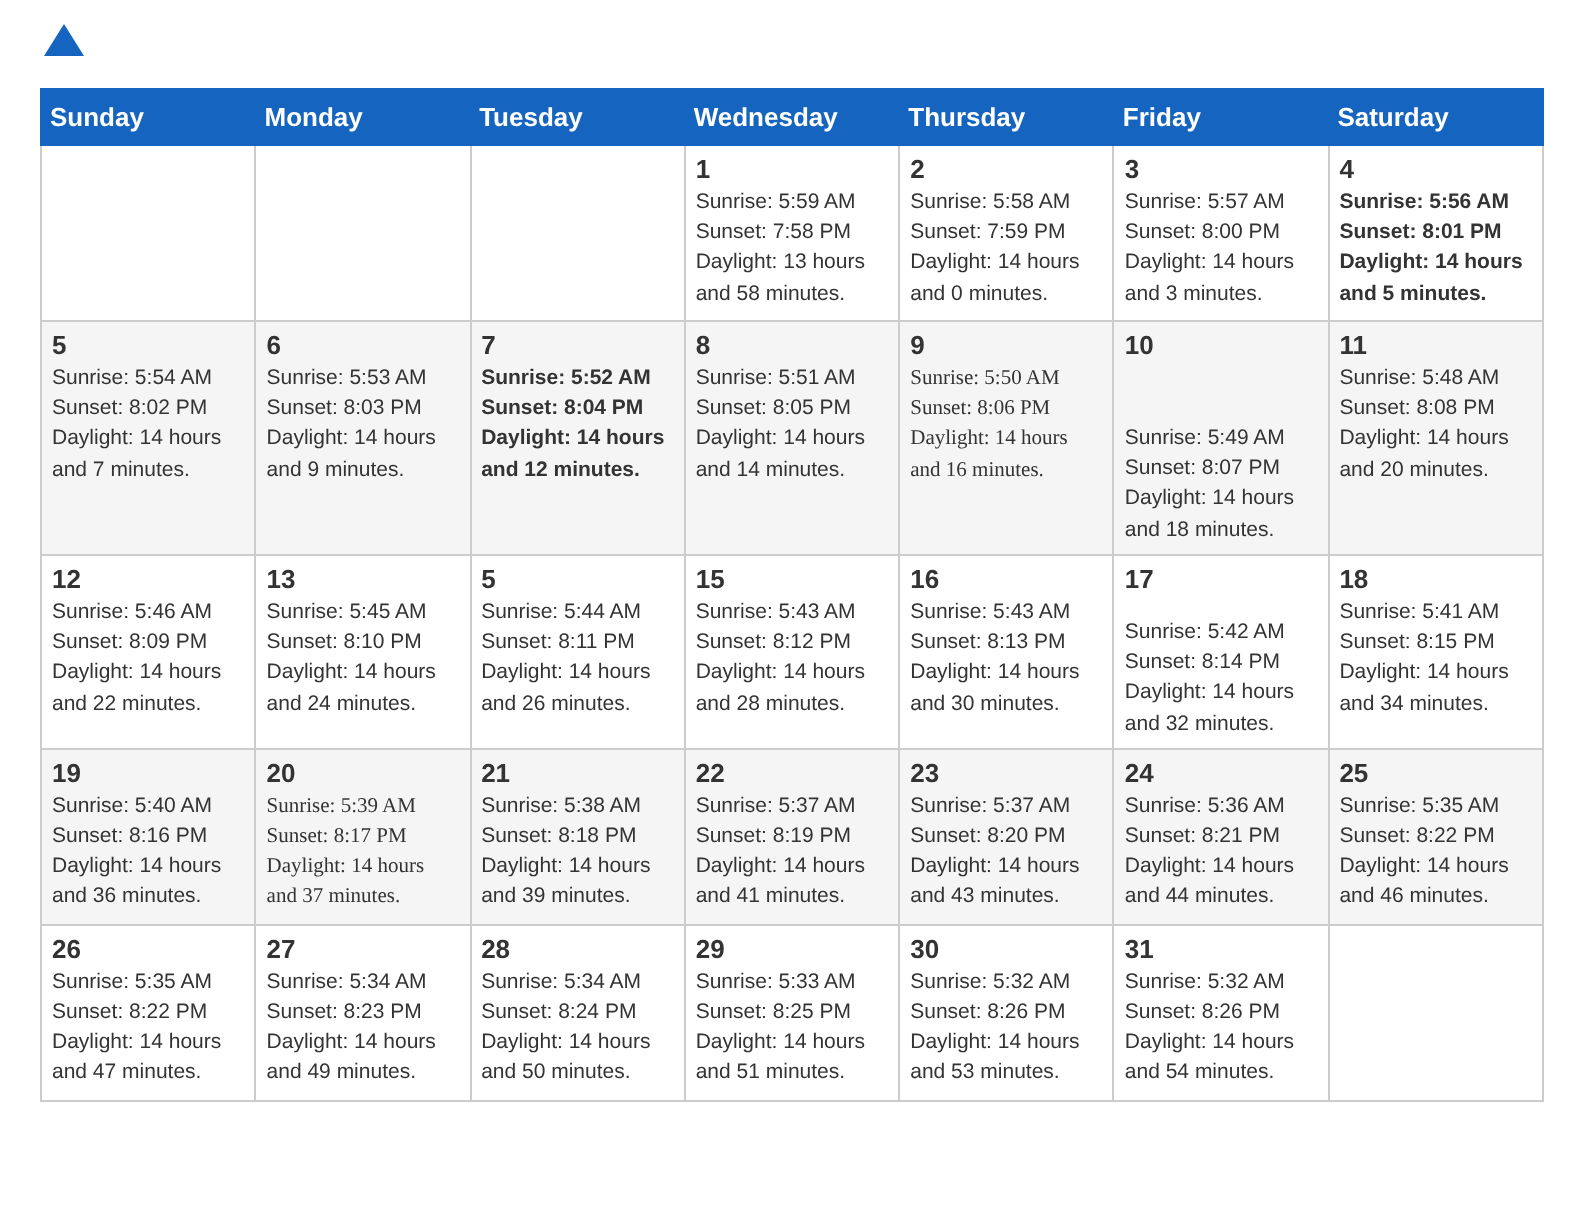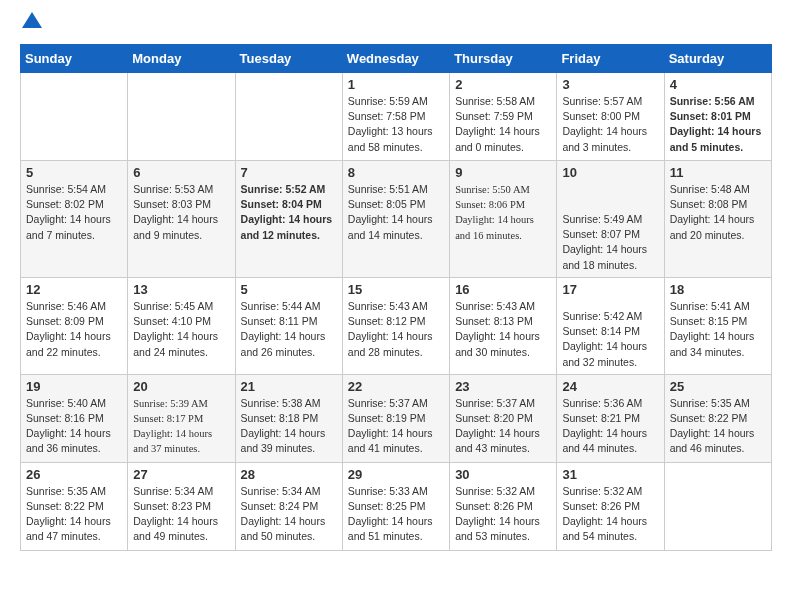--- a/index.html
+++ b/index.html
@@ -156,21 +156,21 @@
           <td>
             <div class="day-num">12</div>
             <div class="day-info" style="white-space: pre-line;">Sunrise: 5:46 AM
 Sunset: 8:09 PM
 Daylight: 14 hours
 and 22 minutes.</div>
           </td>
           <td>
             <div class="day-num">13</div>
             <div class="day-info" style="white-space: pre-line;">Sunrise: 5:45 AM
-Sunset: 4:10 PM
+Sunset: 8:10 PM
 Daylight: 14 hours
 and 24 minutes.</div>
           </td>
           <td>
             <div class="day-num">5</div>
             <div class="day-info" style="white-space: pre-line;">Sunrise: 5:44 AM
 Sunset: 8:11 PM
 Daylight: 14 hours
 and 26 minutes.</div>
           </td>

